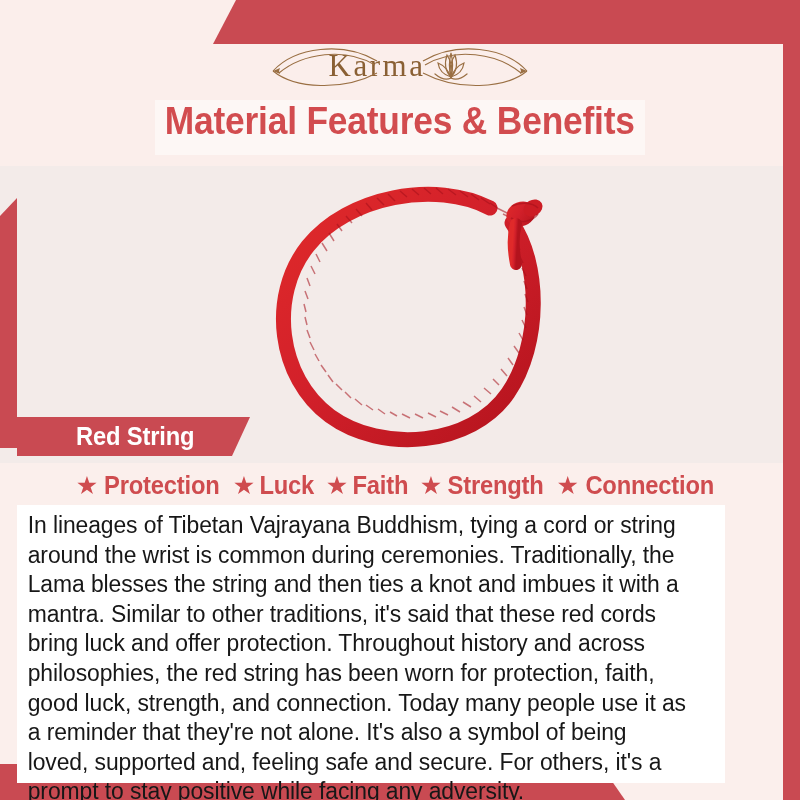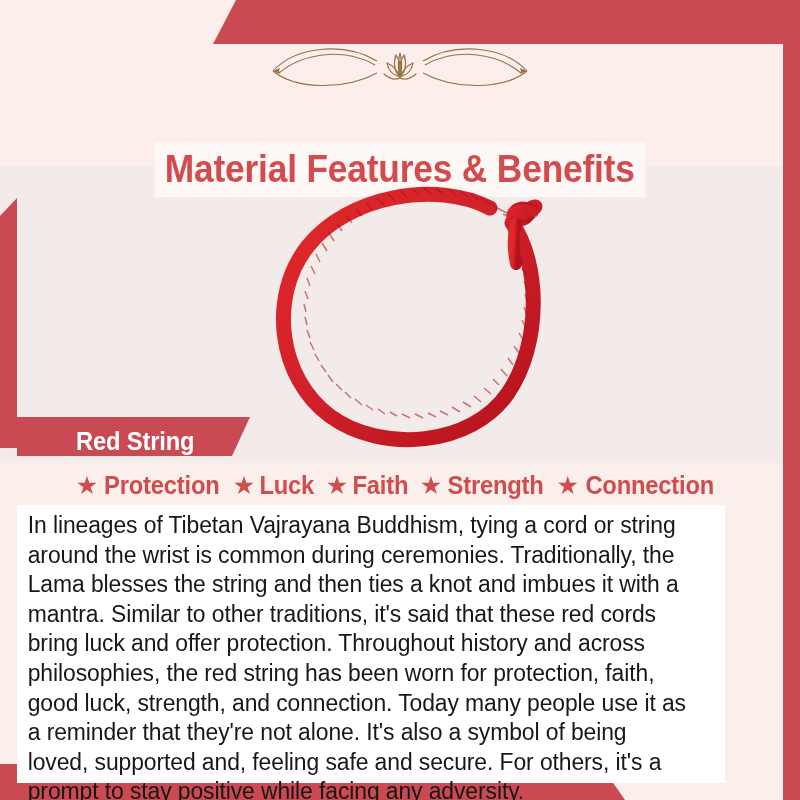--- a/index.html
+++ b/index.html
@@ -102,23 +102,21 @@
     pointer-events: none;
   }
 
   
   .title-band {
     position: absolute;
     left: 155px; top: 100px;
     width: 490px; height: 55px;
     background: #fdf7f5;
     display: flex;
-    align-items: center;
     justify-content: center;
-    margin-top: 42px;
   }
   .title-text {
     font-family: "Liberation Sans Narrow", "Liberation Sans", sans-serif;
     font-weight: bold;
     font-size: 38px;
     color: #d24c4f;
     letter-spacing: -0.2px;
     transform: scaleX(0.93);
     white-space: nowrap;
   }
@@ -132,21 +130,21 @@
   .bracelet-svg { display: block; width: 340px; height: 294px; }
 
   
   .material-band {
     position: absolute;
     left: 17px; top: 417px;
     width: 233px; height: 39px;
     background: #c94a52;
     clip-path: polygon(0 0, 233px 0, 215px 39px, 0 39px);
     display: flex;
-    align-items: flex-end;
+    align-items: center;
   }
   .material-text {
     color: #ffffff;
     font-family: "Liberation Sans Narrow", "Liberation Sans", sans-serif;
     font-weight: bold;
     font-size: 25px;
     margin-left: 56px;
     letter-spacing: -0.2px;
     transform: scaleX(0.95);
     white-space: nowrap;
@@ -225,20 +223,21 @@
           <path d="M262 32 C 240 8, 192 2, 158 22"></path>
           <path d="M256 34 C 232 14, 190 8, 160 26"></path>
           <path d="M8 32 C 30 50, 78 52, 112 34"></path>
           <path d="M262 32 C 240 50, 192 52, 158 34"></path>
         </g>
         <g fill="#9a6f43">
           <path d="M8 32 l7 -3 -1 3 1 3 z"></path>
           <path d="M262 32 l-7 -3 1 3 -1 3 z"></path>
         </g>
       </svg>
+      <span class="logo-word">Karma</span>
       <svg class="logo-lotus" viewBox="0 0 40 34">
         <g fill="none" stroke="#9a6f43" stroke-width="1.2" stroke-linecap="round">
           <path d="M20 29 C 13 27, 8 22, 7 15 C 12 17, 17 22, 20 29 Z"></path>
           <path d="M20 29 C 27 27, 32 22, 33 15 C 28 17, 23 22, 20 29 Z"></path>
           <path d="M20 29 C 15 24, 13 16, 16 7 C 20 13, 22 21, 20 29 Z"></path>
           <path d="M20 29 C 25 24, 27 16, 24 7 C 20 13, 18 21, 20 29 Z"></path>
           <path d="M20 29 C 18 22, 18 13, 20 5 C 22 13, 22 22, 20 29 Z"></path>
           <path d="M4 26 C 10 31, 16 32, 20 30"></path>
           <path d="M36 26 C 30 31, 24 32, 20 30"></path>
         </g>

